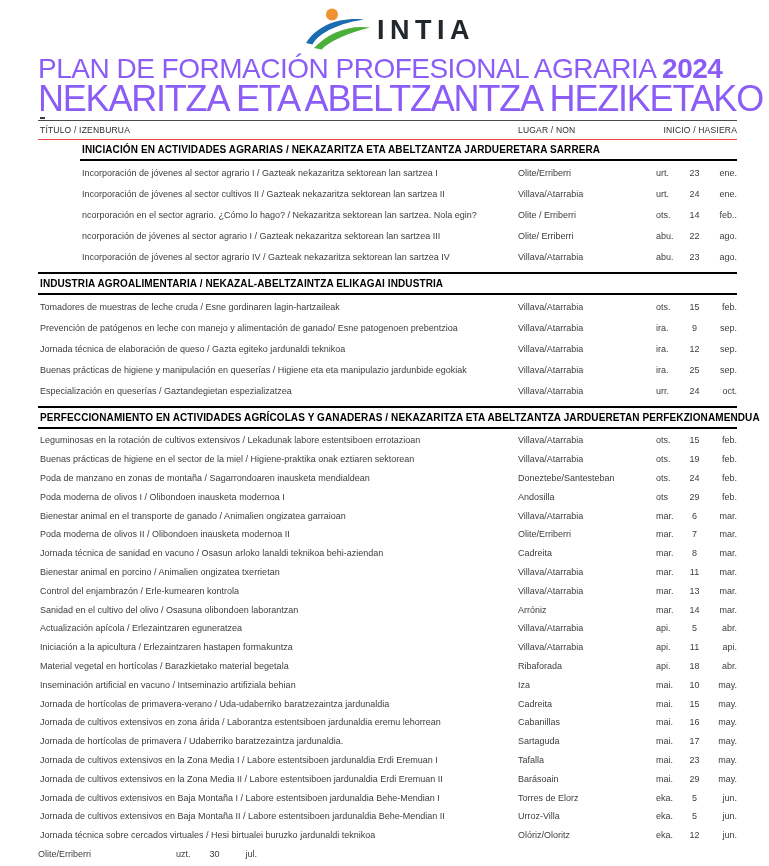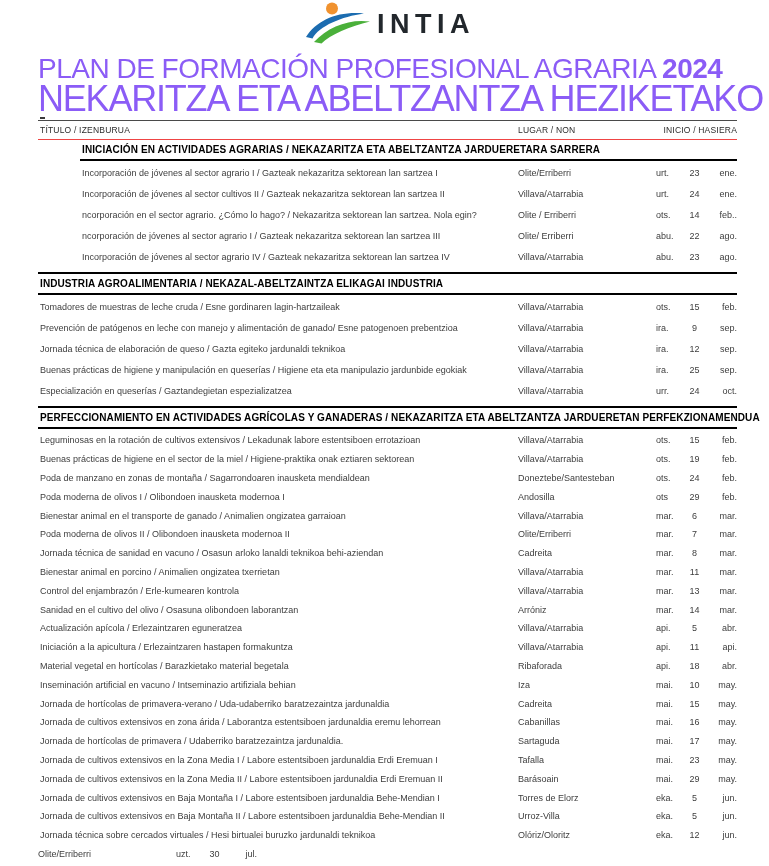--- a/index.html
+++ b/index.html
@@ -6,21 +6,21 @@
   html,body { background:#ffffff; }
   .page {
     position:relative;
     width:769px; height:866px;
     overflow:hidden;
     background:#ffffff;
     font-family:"Liberation Sans", sans-serif;
     padding:0 32px 0 38px;
   }
   
-  .logo-row { display:flex; justify-content:center; align-items:flex-start; padding-top:0; height:50px; }
+  .logo-row { display:flex; justify-content:center; align-items:flex-start; padding-top:6px; height:50px; }
   .logo-row svg { display:block; }
   
   .title-block { margin-top:4px; color:#8b5cf6; }
   .title-l1 { font-size:28px; line-height:30px; letter-spacing:-0.5px; white-space:nowrap; font-weight:400; }
   .title-l1 .year { font-weight:700; }
   .title-l2 { font-size:36px; line-height:30px; letter-spacing:-1.2px; white-space:nowrap; font-weight:400; }
   .tiny-mark { width:5px; height:2px; background:#3a3a3a; margin:3px 0 1px 2px; }
   
   .table { border-top:1px solid #4a4a4a; }
   .thead { display:flex; align-items:center; padding:4px 0 4px; border-bottom:1px solid #ef4444; }

